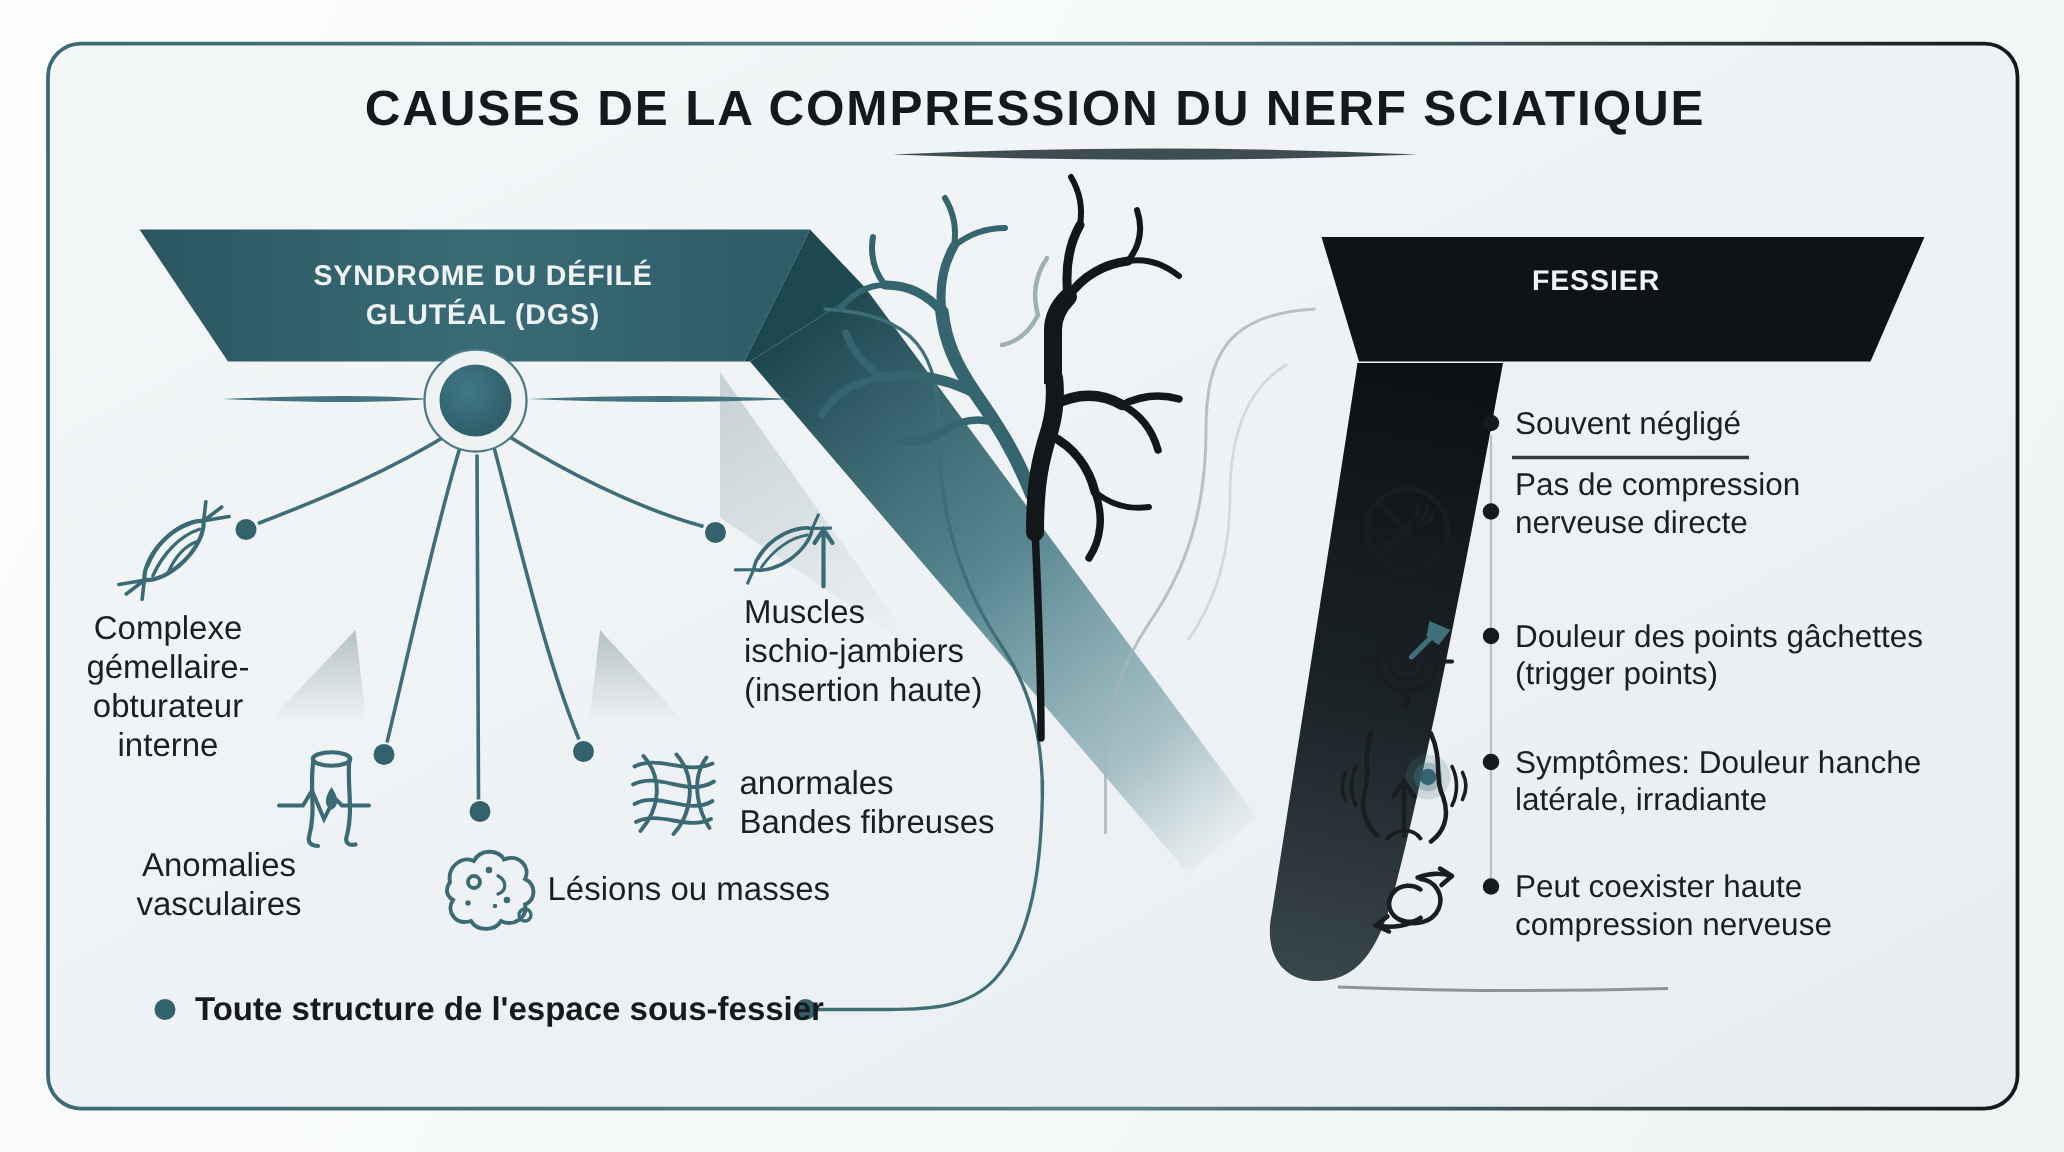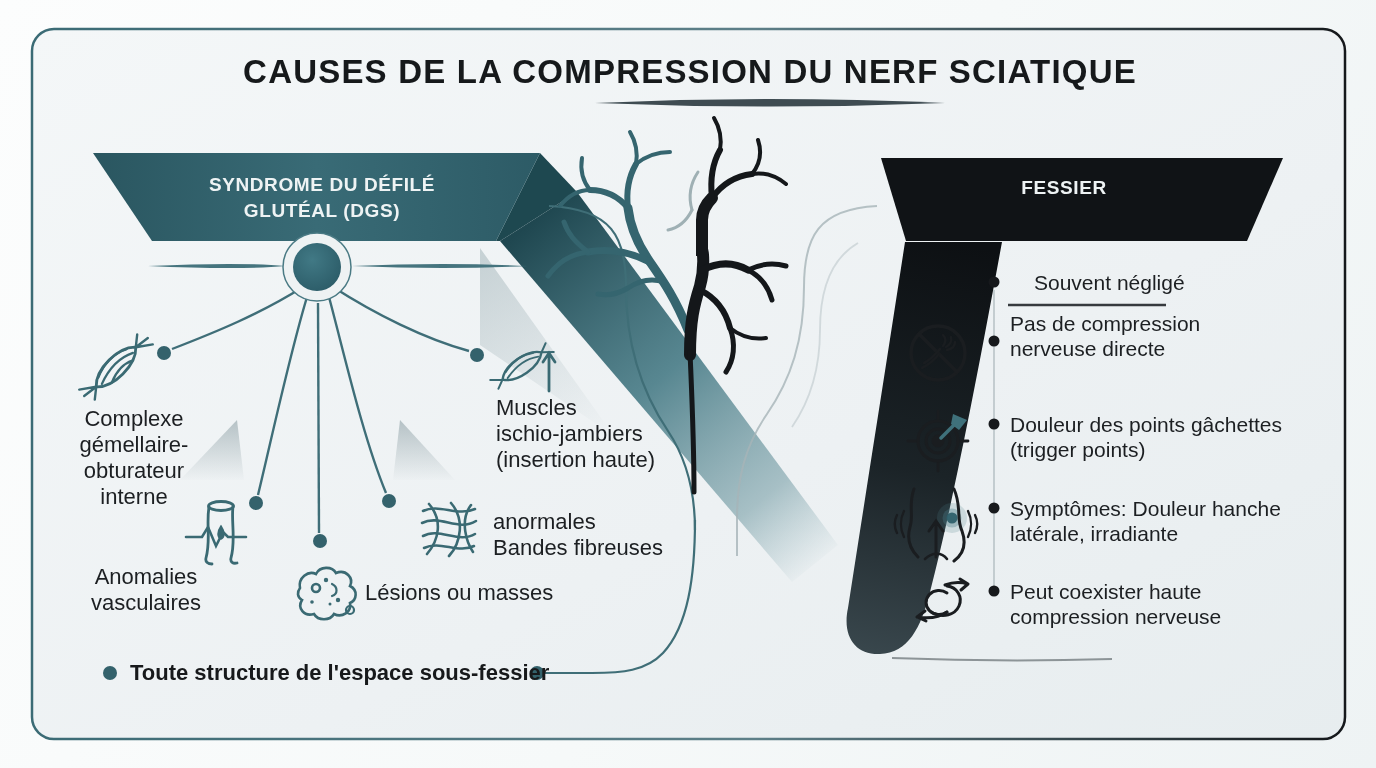--- a/index.html
+++ b/index.html
@@ -8,28 +8,28 @@
          background:linear-gradient(120deg,#fcfdfd 0%,#f6f9f9 55%,#eef3f4 100%);}
   .art{position:absolute;inset:0;}
   .txt{position:absolute;color:#1c1f22;}
   .nowrap{white-space:nowrap;}
   .center{transform:translateX(-50%);text-align:center;}
   .title{left:690px;top:53px;font-size:33px;font-weight:bold;letter-spacing:1.2px;color:#16191b;}
   .banner-txt{font-size:19px;font-weight:bold;line-height:26px;color:#eef3f4;letter-spacing:.6px;}
   .bl{left:322px;top:172px;}
   .br{left:1064px;top:175px;}
   .lbl{font-size:22px;line-height:26px;}
-  .lbl-gemellaire{left:134px;top:406px;}
+  .lbl-gemellaire{left:112px;top:406px;}
   .lbl-ischio{left:496px;top:395px;}
   .lbl-vascular{left:146px;top:564px;}
   .lbl-bandes{left:493px;top:509px;}
   .lbl-lesions{left:365px;top:580px;}
   .footer-bullet{left:130px;top:660px;font-size:22px;font-weight:bold;color:#17191b;}
   .ritem{font-size:21px;line-height:25px;}
-  .r1{left:1010px;top:270px;margin-left:24px;}
+  .r1{left:1010px;top:270px;}
   .r2{left:1010px;top:311px;}
   .r3{left:1010px;top:412px;}
   .r4{left:1010px;top:496px;}
   .r5{left:1010px;top:579px;}
 </style>
 </head>
 <body>
 
 <div class="stage">
 

